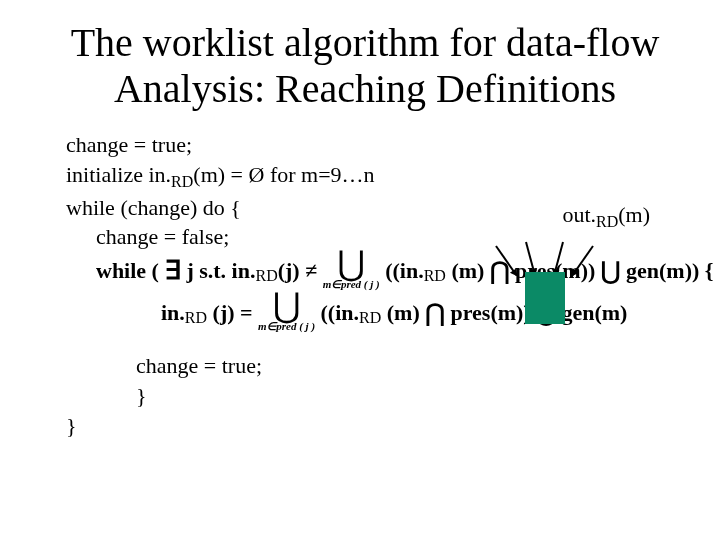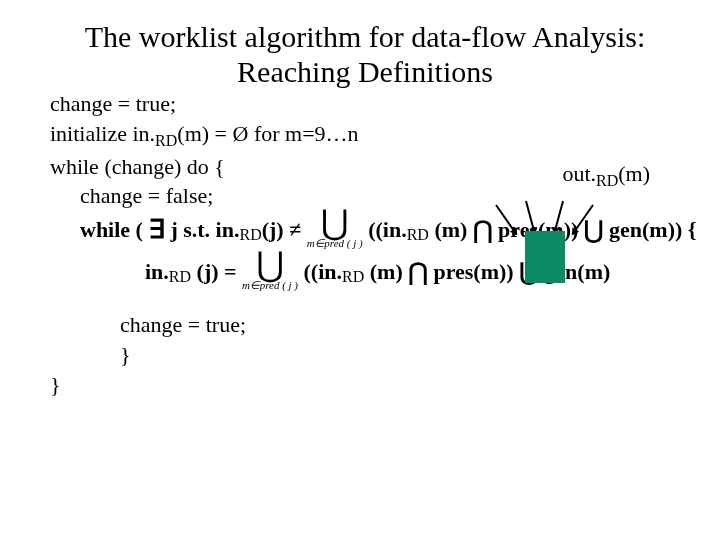--- a/index.html
+++ b/index.html
@@ -9,43 +9,45 @@
     background: #fff;
     font-family: "Times New Roman", Times, serif;
     color: #000;
     position: relative;
     overflow: hidden;
   }
   .slide {
     padding: 20px 40px 0 50px;
   }
   .title {
-    font-size: 30px;
+    font-size: 40px;
     line-height: 1.15;
     text-align: center;
+    margin-bottom: 18px;
   }
   .body {
     font-size: 22px;
     line-height: 1.35;
     position: relative;
+    margin-left: 16px;
   }
   .line { white-space: nowrap; }
   .indent1 { padding-left: 110px; }
   .indent2 { padding-left: 30px; }
   .indent3 { padding-left: 70px; }
   .indent4 { padding-left: 95px; }
   .sub { font-size: 16px; vertical-align: sub; }
   .bigop {
     display: inline-block;
     vertical-align: middle;
     text-align: center;
     line-height: 0.9;
   }
   .bigop .op { font-size: 34px; line-height: 0.7; }
-  .bigop .under { font-size: 11px; font-style: italic; display:block; margin-top:2px;}
+  .bigop .under { font-size: 11px; font-style: italic; display:block; margin-top:2px;font-weight:bold;}
   .eqline .part { vertical-align: middle; font-weight: bold; }
   .out-lbl {
     position: absolute;
     right: 30px;
     top: 70px;
     font-size: 22px;
     text-align: right;
   }
   
   .diagram {

